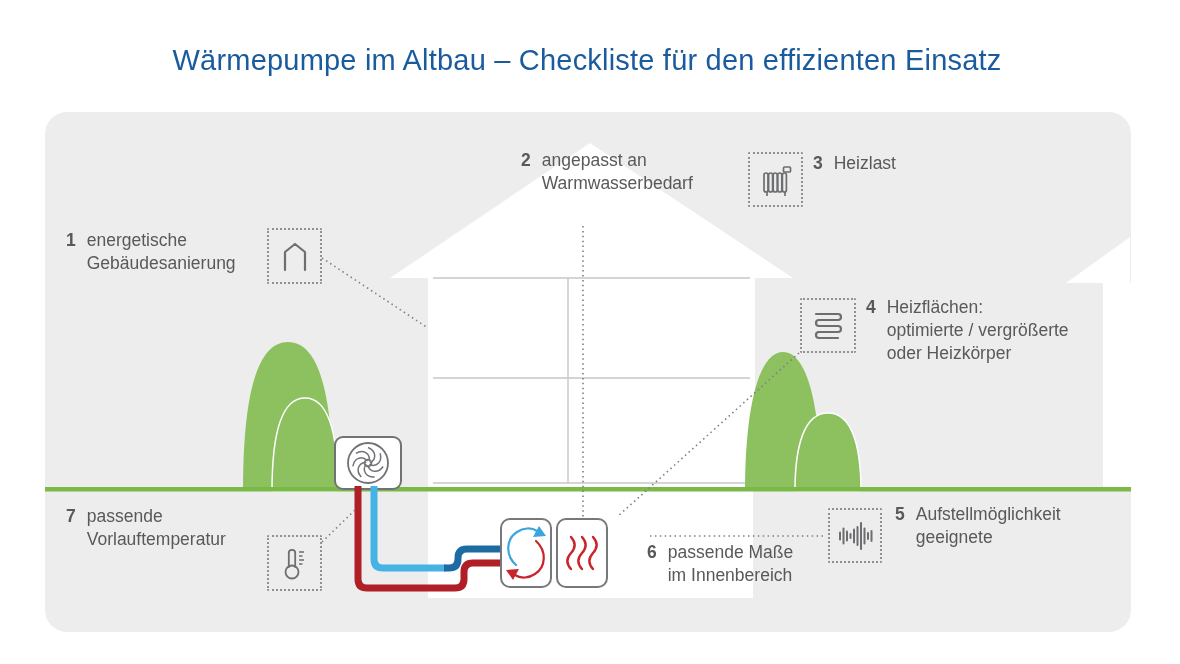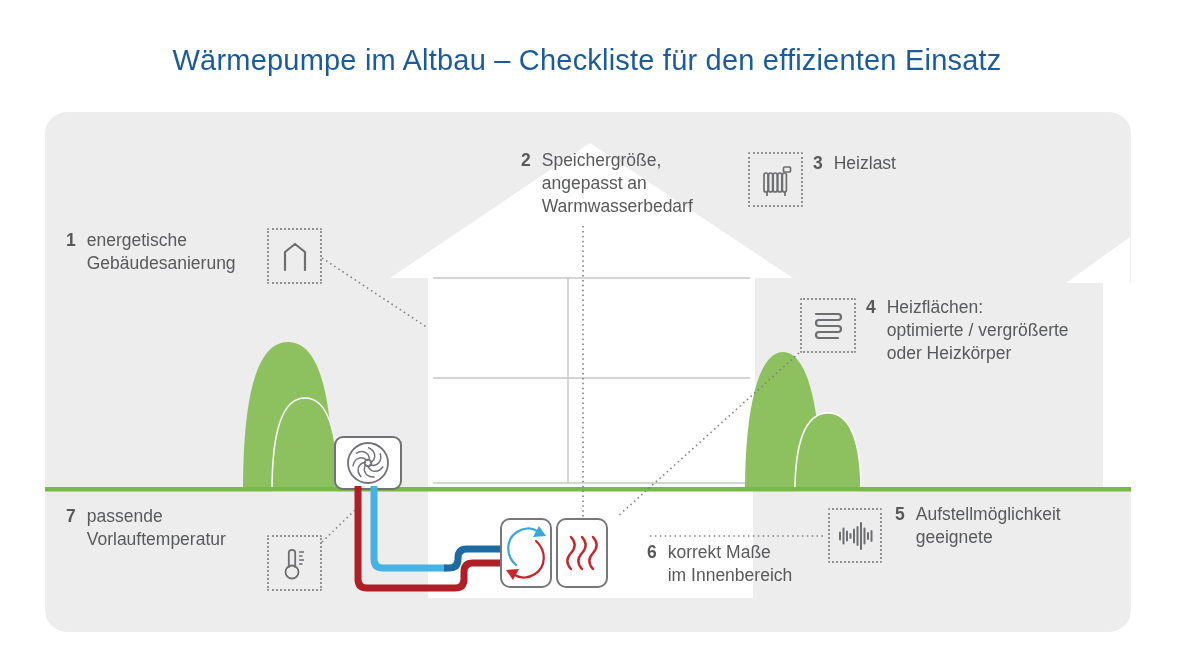--- a/index.html
+++ b/index.html
@@ -156,21 +156,20 @@
     <span class="num">1</span>
     <div class="lines">
       <span>energetische</span>
       <span>Gebäudesanierung</span>
     </div>
   </div>
 
   <div class="item" style="left:521px;top:149px;">
     <span class="num">2</span>
     <div class="lines">
-      <span>Speichergröße,</span>
       <span>angepasst an</span>
       <span>Warmwasserbedarf</span>
     </div>
   </div>
 
   <div class="item" style="left:813px;top:152px;">
     <span class="num">3</span>
     <div class="lines">
       <span>Heizlast</span>
     </div>
@@ -189,21 +188,21 @@
     <span class="num">5</span>
     <div class="lines">
       <span>Aufstellmöglichkeit</span>
       <span>geeignete</span>
     </div>
   </div>
 
   <div class="item" style="left:647px;top:541px;">
     <span class="num">6</span>
     <div class="lines">
-      <span>korrekt Maße</span>
+      <span>passende Maße</span>
       <span>im Innenbereich</span>
     </div>
   </div>
 
   <div class="item" style="left:66px;top:505px;">
     <span class="num">7</span>
     <div class="lines">
       <span>passende</span>
       <span>Vorlauftemperatur</span>
     </div>

